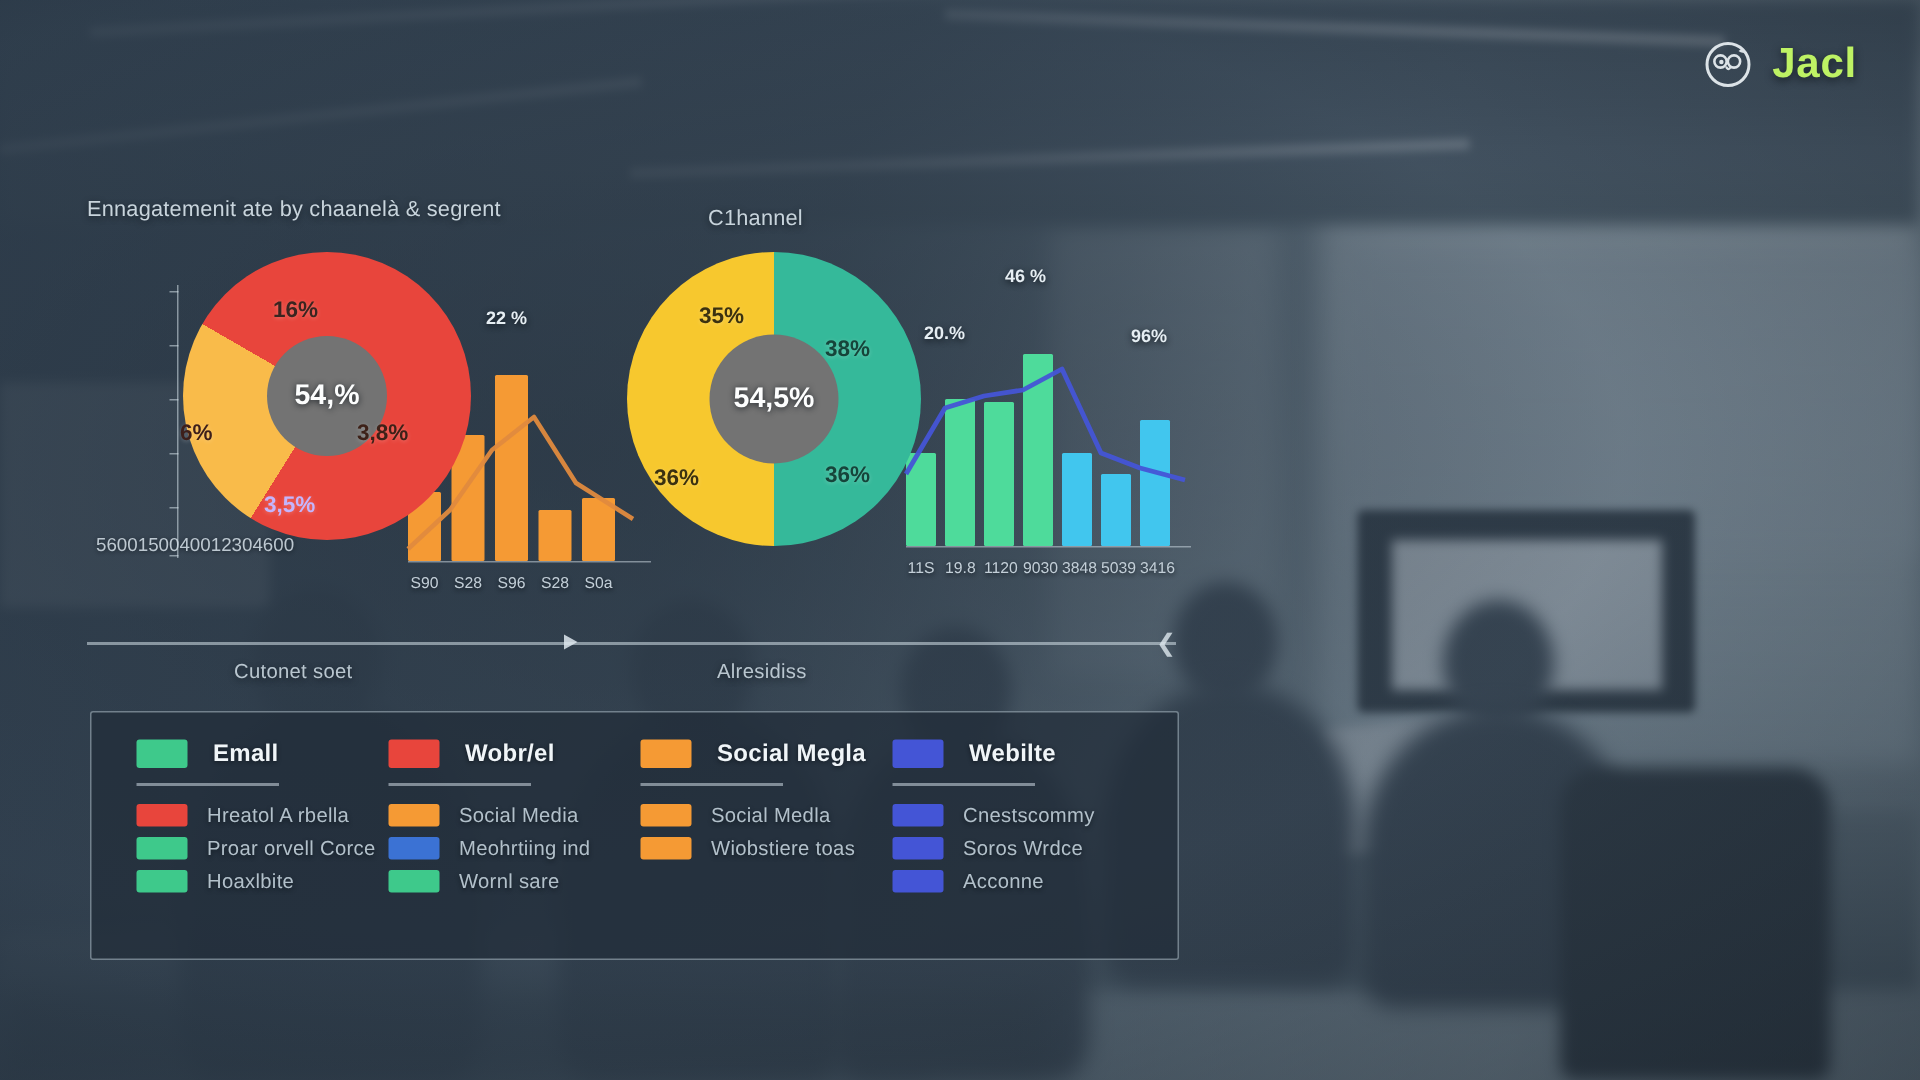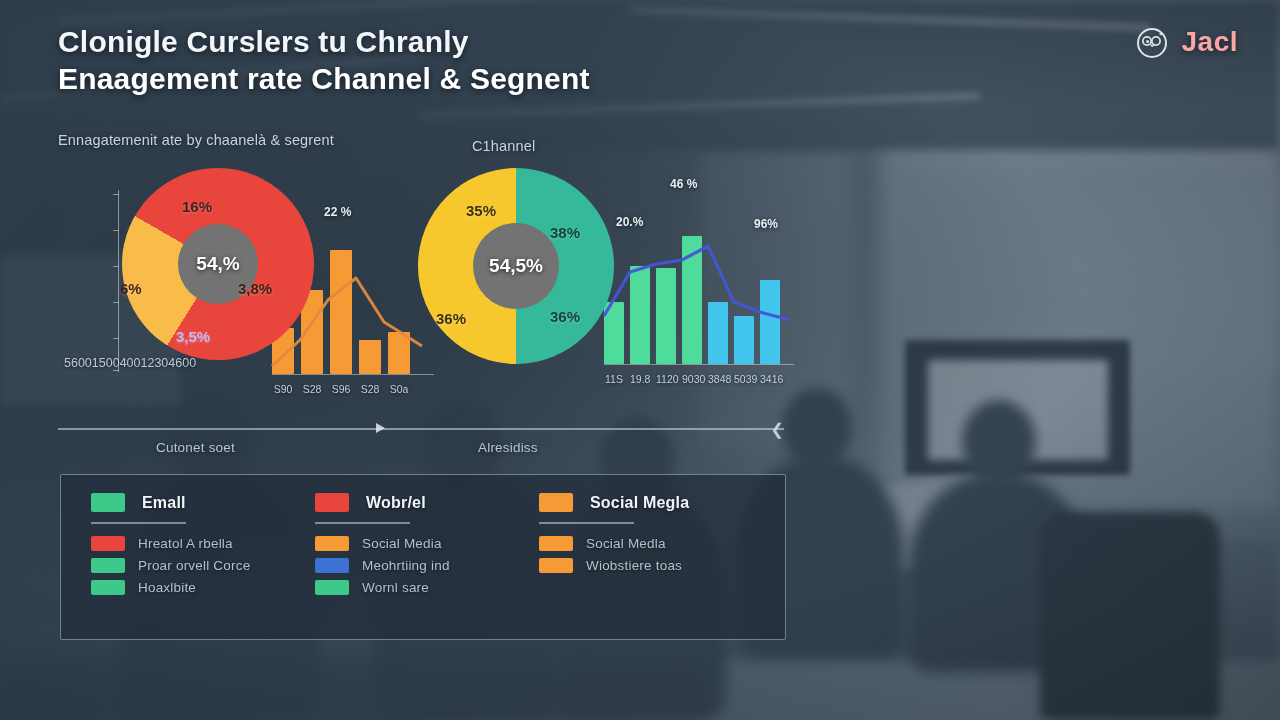--- a/index.html
+++ b/index.html
@@ -108,21 +108,21 @@
     font-size:30px; font-weight:bold; color:#ffffff;
     letter-spacing:.2px; line-height:1.22;
     text-shadow:0 2px 6px rgba(10,16,22,.75);
   }
 
   #brand {
     position:absolute; right:42px; top:24px;
     display:flex; align-items:center; gap:11px;
   }
   #brand .brand-name {
-    font-size:28px; font-weight:bold; color:#fca5a5;
+    font-size:28px; font-weight:bold; color:#bef264;
     letter-spacing:.5px;
     text-shadow:0 2px 6px rgba(10,16,22,.7);
   }
   .logo-mark { width:36px; height:36px; opacity:.93; }
 
   
   .subtitle {
     position:absolute;
     font-size:14.5px; color:#c8d4dc; letter-spacing:.15px;
     text-shadow:0 1px 4px rgba(10,16,22,.6);
@@ -292,24 +292,20 @@
   <div class="bg-person" style="left:908px;top:472px;width:180px;height:200px;"></div>
 
   <div class="bg-chair" style="left:1040px;top:512px;width:180px;height:208px;"></div>
   <div class="bg-dark" style="left:0px;top:660px;width:700px;height:60px;opacity:.55;"></div>
 </div>
 <div id="tint"></div>
 <div id="vignette"></div>
 
 <div id="content">
 
-  <div id="header">
-    <div class="title-line1">Clonigle Curslers tu Chranly</div>
-    <div class="title-line2">Enaagement rate Channel &amp; Segnent</div>
-  </div>
 
   <div id="brand">
     <span class="logo-mark">
       <svg viewBox="0 0 36 36" width="36" height="36">
         <circle cx="17" cy="19" r="14" fill="none" stroke="#e9eff3" stroke-width="2"></circle>
         <circle cx="12" cy="17" r="4.1" fill="none" stroke="#e9eff3" stroke-width="1.7"></circle>
         <circle cx="21" cy="17" r="4.1" fill="none" stroke="#e9eff3" stroke-width="1.7"></circle>
         <circle cx="12.6" cy="17.4" r="1.5" fill="#e9eff3"></circle>
         <path d="M16 21 q1.4 2 2.6 0" fill="none" stroke="#e9eff3" stroke-width="1.5" stroke-linecap="round"></path>
         <path d="M24 10 q3 -2.6 4.4 .6 q-2 1.4 -4.4 -.6Z" fill="#e9eff3"></path>
@@ -471,15 +467,34 @@
       <div class="legend-item">
         <span class="sw" style="background:#f59a34;"></span>
         <span class="lbl">Social Medla</span>
       </div>
       <div class="legend-item">
         <span class="sw" style="background:#f59a34;"></span>
         <span class="lbl">Wiobstiere toas</span>
       </div>
     </div>
 
+    <div class="legend-col">
+      <div class="legend-head">
+        <span class="sw" style="background:#4455d6;"></span>
+        <span class="lbl">Webilte</span>
+      </div>
+      <div class="legend-rule"></div>
+      <div class="legend-item">
+        <span class="sw" style="background:#4455d6;"></span>
+        <span class="lbl">Cnestscommy</span>
+      </div>
+      <div class="legend-item">
+        <span class="sw" style="background:#4455d6;"></span>
+        <span class="lbl">Soros Wrdce</span>
+      </div>
+      <div class="legend-item">
+        <span class="sw" style="background:#4455d6;"></span>
+        <span class="lbl">Acconne</span>
+      </div>
+    </div>
 
   </div>
 </div>
 
 </body></html>

